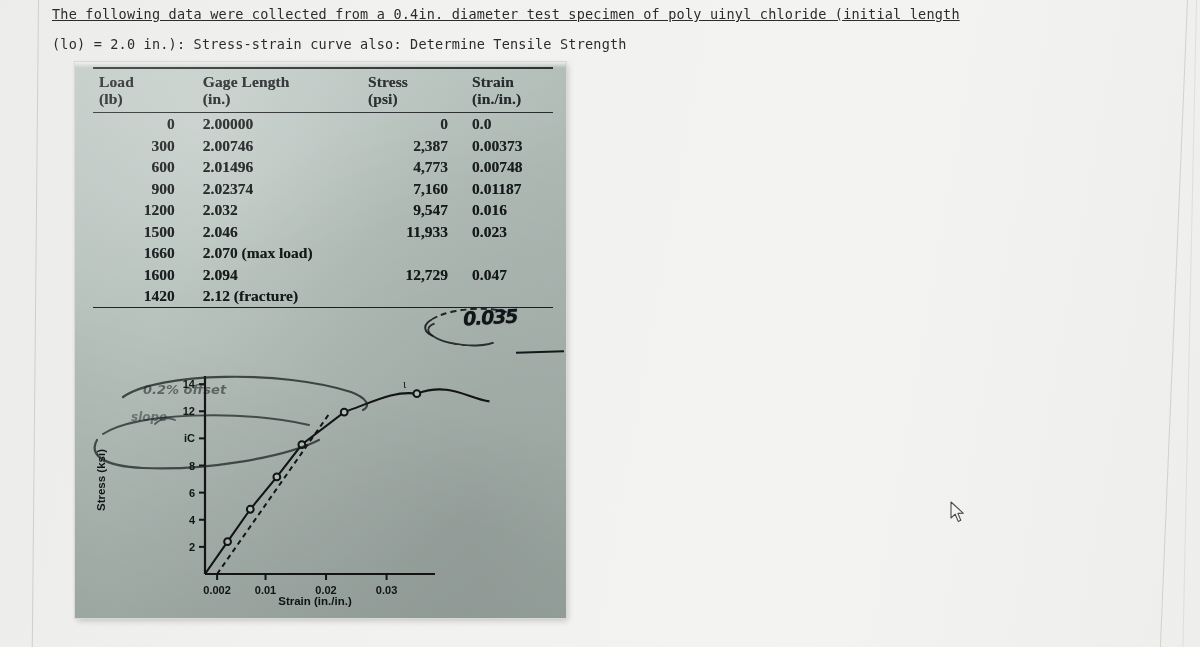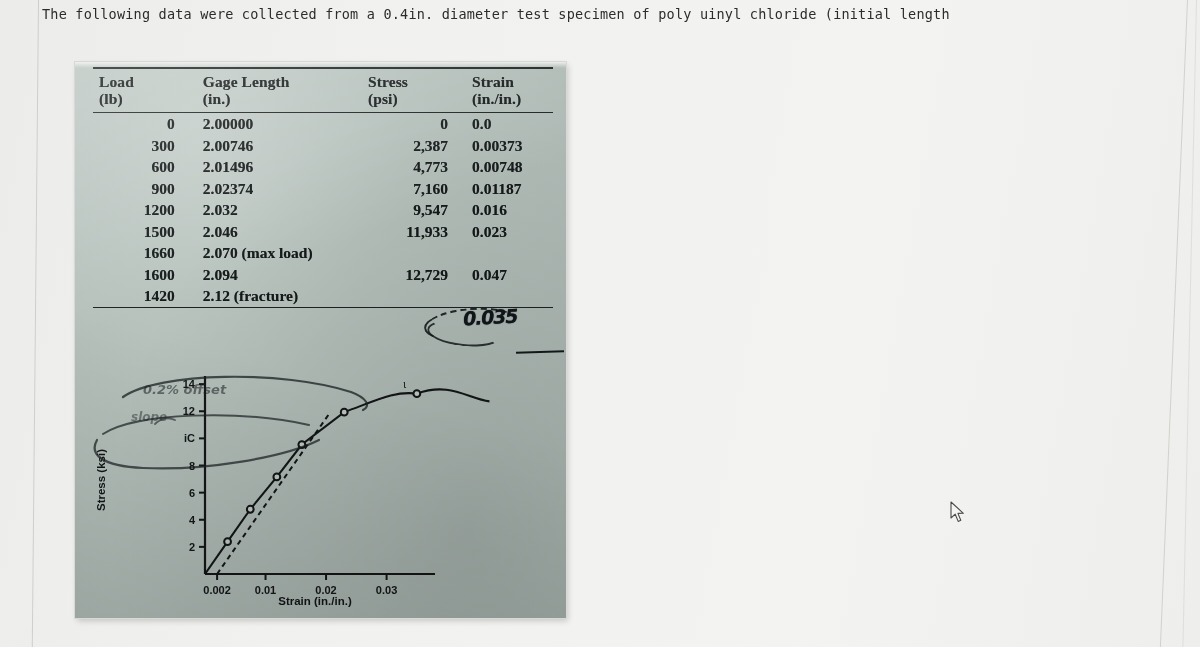--- a/index.html
+++ b/index.html
@@ -46,21 +46,21 @@
 
   
   .qline {
     position: absolute;
     font-family: "DejaVu Sans Mono", "Liberation Mono", monospace;
     font-size: 13.5px;
     letter-spacing: .2px;
     color: #2c2c2c;
     white-space: nowrap;
   }
-  #qline1 { left: 42px; top: 6px; }
+  #qline1 { left: 52px; top: 6px; text-decoration: underline; }
   #qline2 { left: 52px; top: 36px; }
 
   
   #photo {
     position: absolute;
     left: 75px;
     top: 62px;
     width: 491px;
     height: 556px;
     background:
@@ -238,20 +238,21 @@
 </head>
 <body>
 
 <div id="page">
 
   <div class="rule-line rule-left"></div>
   <div class="rule-line rule-right"></div>
   <div class="rule-line rule-right2"></div>
 
   <div class="qline" id="qline1">The following data were collected from a 0.4in. diameter test specimen of poly uinyl chloride (initial length</div>
+  <div class="qline" id="qline2">(lo) = 2.0 in.): Stress-strain curve also: Determine Tensile Strength</div>
 
   <div id="photo">
     <div class="photo-top-band"></div>
 
     <div id="datatable">
       <table class="dt">
         <thead>
           <tr class="rule-top">
             <th class="hcell c-load hl-load">
               <span>Load</span>

